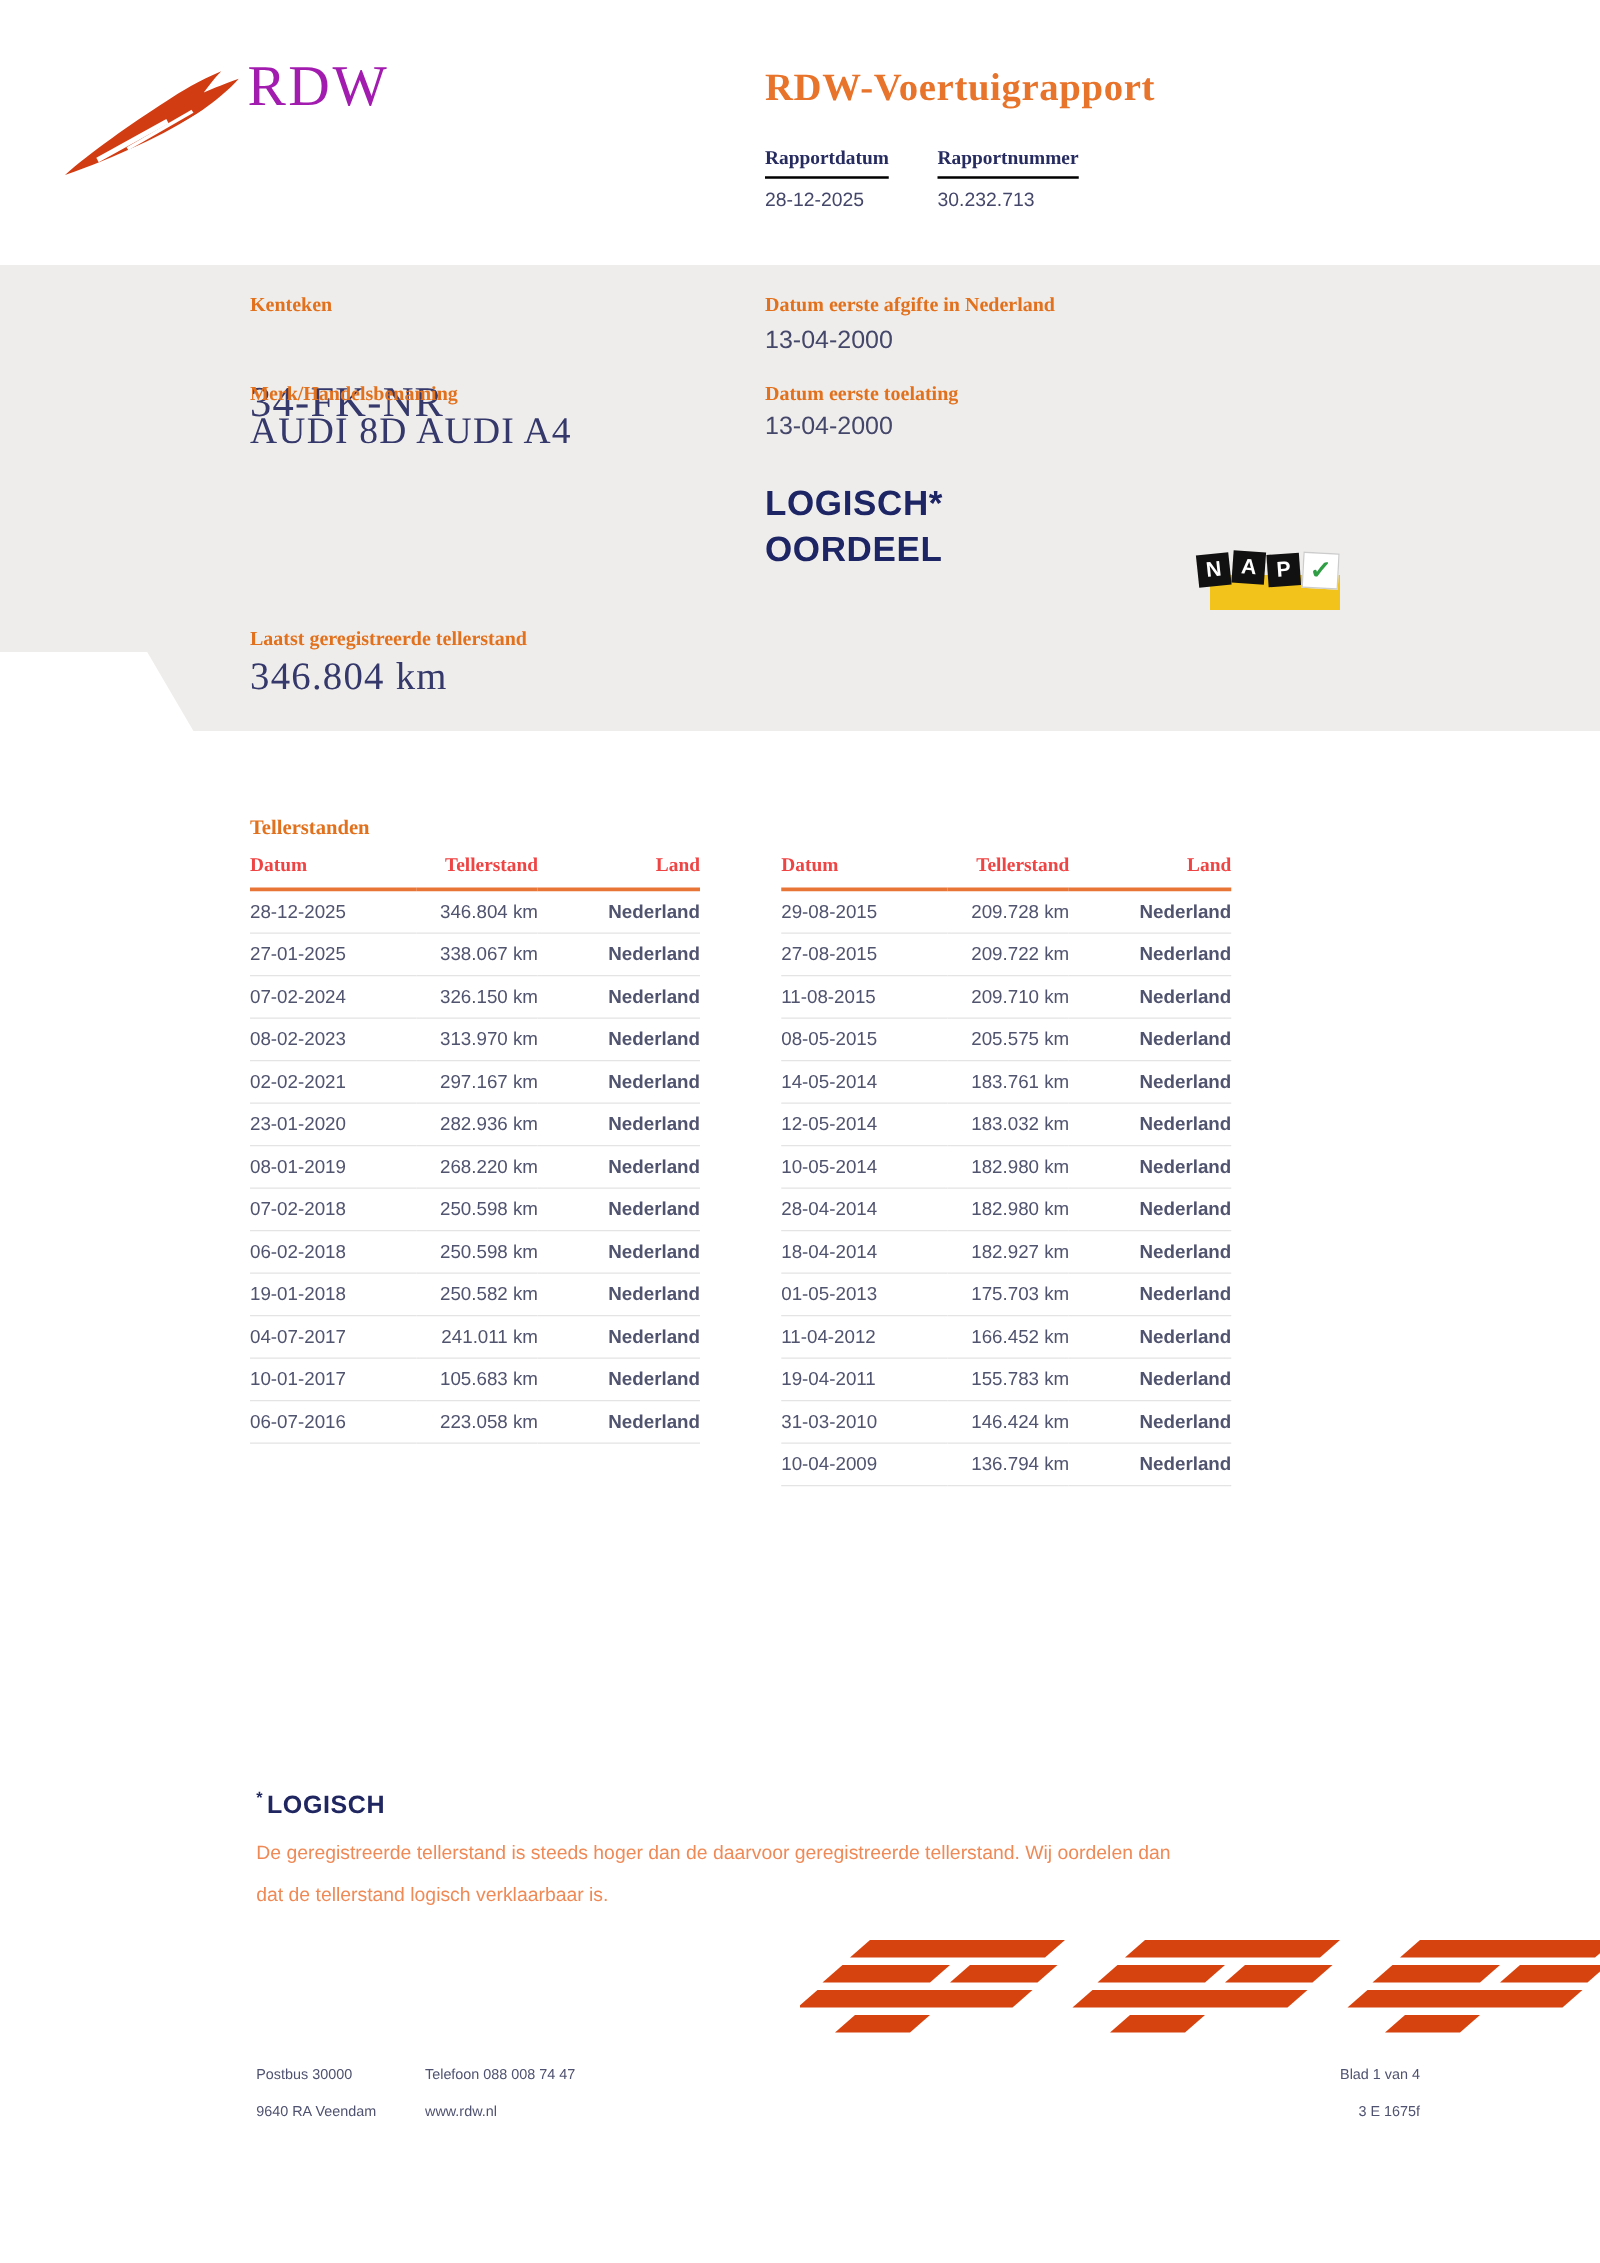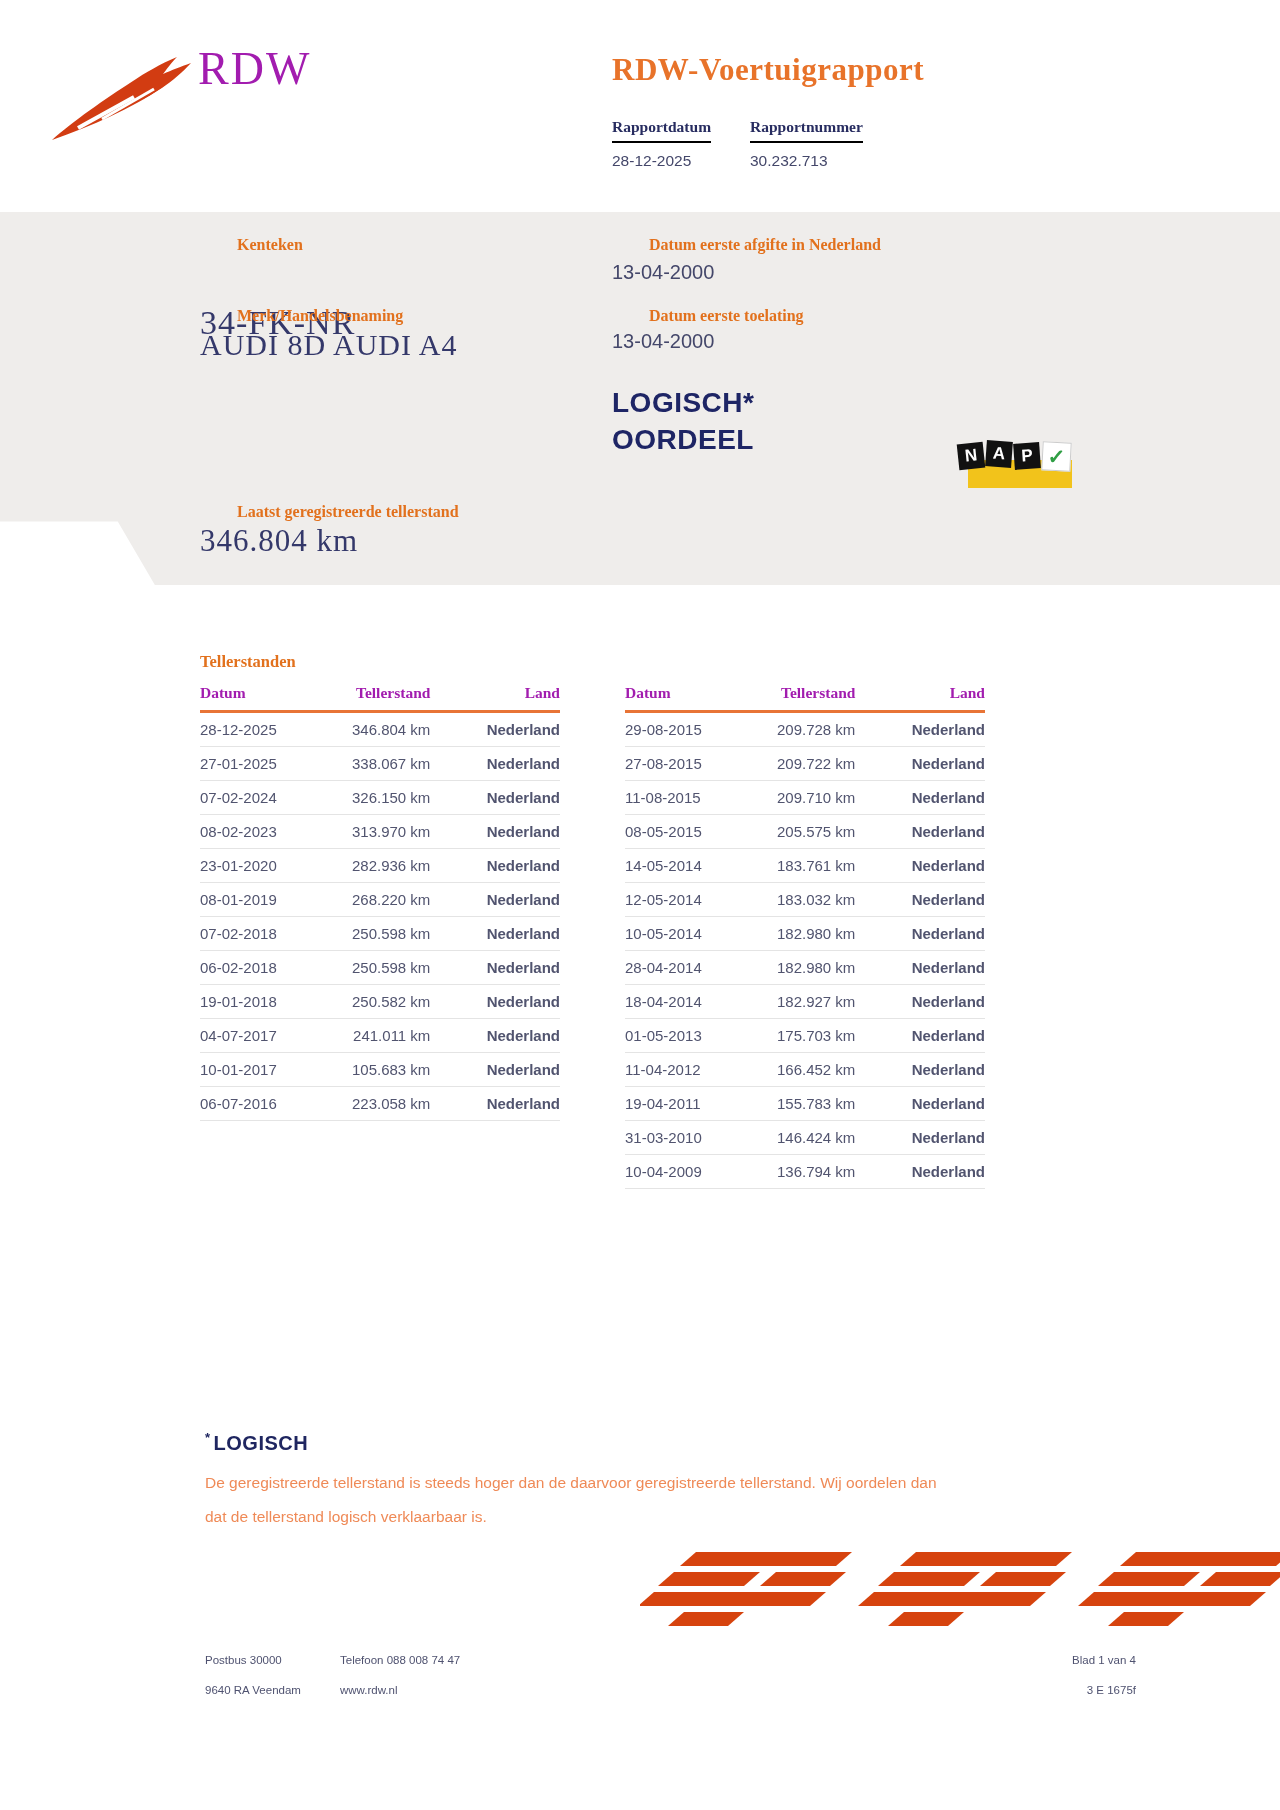--- a/index.html
+++ b/index.html
@@ -22,21 +22,21 @@
     display:inline-block;font-family:"Liberation Serif",serif;font-weight:bold;
     font-size:15.5px;color:#272C60;border-bottom:2px solid #000000;padding-bottom:5px;
   }
   .meta-value{margin-top:9px;font-size:15.5px;color:#44476A;}
   
   .panel{
     left:0;top:212px;width:1280px;height:373px;background:#EFEDEB;
     clip-path:polygon(0 0,100% 0,100% 100%,12.1% 100%,9.2% 83%,0 83%);
   }
   .field-label{
-    font-family:"Liberation Serif",serif;font-weight:bold;font-size:16px;color:#E2711D;margin-left:37px;
+    font-family:"Liberation Serif",serif;font-weight:bold;font-size:16px;color:#E2711D;
   }
   .big-value{
     font-family:"Liberation Serif",serif;color:#34386A;letter-spacing:1px;
   }
   .plain-value{font-size:20px;color:#44476A;}
   .oordeel{
     left:612px;top:384px;font-size:28px;font-weight:bold;color:#1E2565;
     line-height:37px;letter-spacing:0.5px;
   }
   
@@ -57,21 +57,21 @@
   
   .section-heading{
     left:200px;top:652px;font-family:"Liberation Serif",serif;font-weight:bold;
     font-size:16.5px;color:#E2711D;
   }
   .tbl-wrap{top:684px;width:360px;}
   .tbl-wrap.left{left:200px;}
   .tbl-wrap.right{left:625px;}
   table.teller{width:100%;border-collapse:collapse;table-layout:fixed;}
   table.teller th{
-    font-family:"Liberation Serif",serif;font-weight:bold;font-size:15.5px;color:#a21caf;
+    font-family:"Liberation Serif",serif;font-weight:bold;font-size:15.5px;color:#ef4444;
     padding:0 0 8px 0;border-bottom:3px solid #E87436;
   }
   table.teller th:nth-child(1){text-align:left;width:37%;}
   table.teller th:nth-child(2){text-align:right;width:27%;}
   table.teller th:nth-child(3){text-align:right;width:36%;}
   table.teller td{
     font-size:15px;color:#51546F;height:33px;padding:0;border-bottom:1px solid #E4E4E4;
     white-space:nowrap;
   }
   table.teller td:nth-child(1){text-align:left;}
@@ -175,20 +175,25 @@
           <td>07-02-2024</td>
           <td>326.150 km</td>
           <td>Nederland</td>
         </tr>
           <tr>
           <td>08-02-2023</td>
           <td>313.970 km</td>
           <td>Nederland</td>
         </tr>
           <tr>
+          <td>02-02-2021</td>
+          <td>297.167 km</td>
+          <td>Nederland</td>
+        </tr>
+          <tr>
           <td>23-01-2020</td>
           <td>282.936 km</td>
           <td>Nederland</td>
         </tr>
           <tr>
           <td>08-01-2019</td>
           <td>268.220 km</td>
           <td>Nederland</td>
         </tr>
           <tr>

